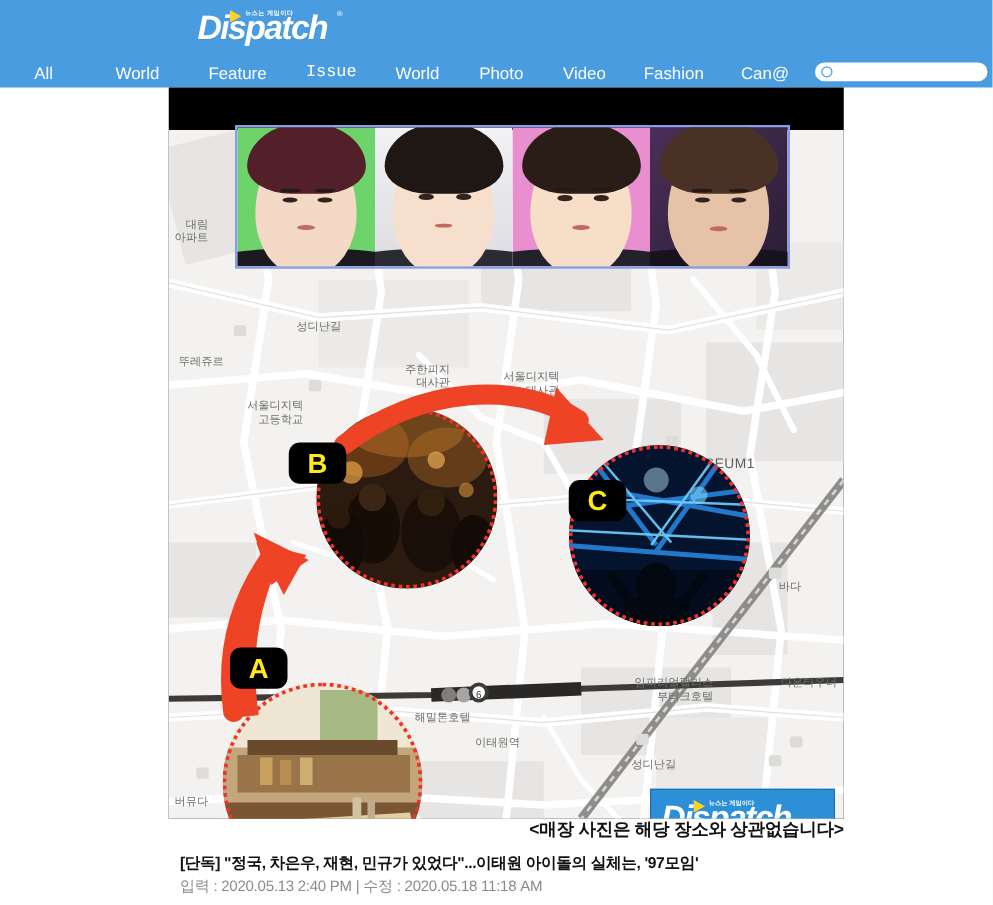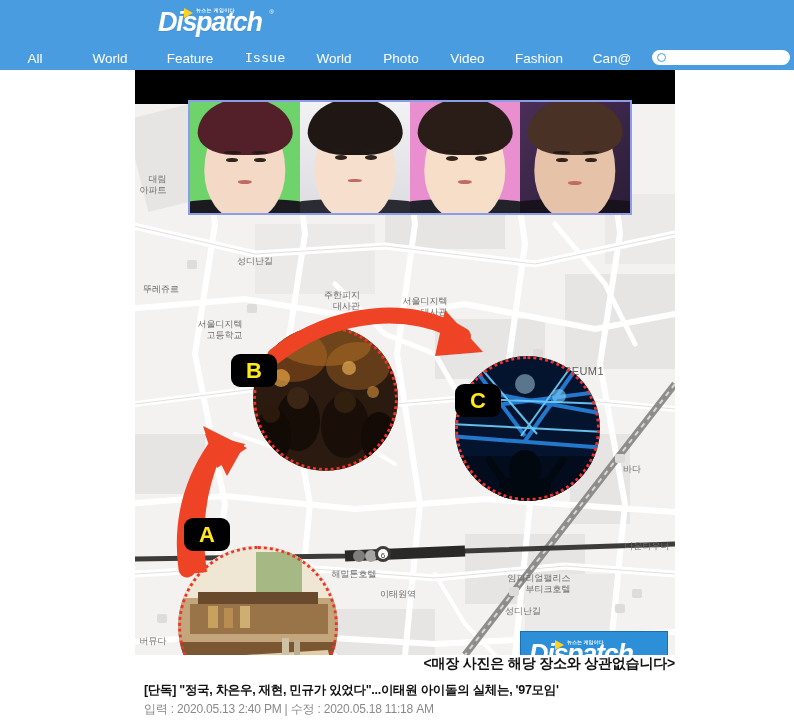--- a/index.html
+++ b/index.html
@@ -367,21 +367,21 @@
         <div class="map-label" style="left: 120px; top: 152px;">성디난길</div>
         <div class="map-label" style="left: 85px; top: 215px;">서울디지텍
 고등학교</div>
         <div class="map-label" style="left: 207px; top: 186px;">주한피지
 대사관</div>
         <div class="map-label" style="left: 290px; top: 192px;">서울디지텍
 대사관</div>
         <div class="map-label en" style="left: 440px; top: 262px;">MUSEUM1</div>
         <div class="map-label" style="left: 497px; top: 360px;">바다</div>
         <div class="map-label" style="left: 512px; top: 437px;">다운타우너</div>
-        <div class="map-label" style="left: 404px; top: 437px; margin-top: 32px;">임피리얼팰리스
+        <div class="map-label" style="left: 404px; top: 437px;">임피리얼팰리스
 부티크호텔</div>
         <div class="map-label" style="left: 512px; top: 505px; margin-top: 36px;">한남동
 주민센터</div>
         <div class="map-label" style="left: 388px; top: 502px;">성디난길</div>
         <div class="map-label" style="left: 219px; top: 465px;">해밀톤호텔</div>
         <div class="map-label" style="left: 263px; top: 485px;">이태원역</div>
         <div class="map-label big" style="left: 157px; top: 522px;">이태원1동</div>
         <div class="map-label" style="left: 18px; top: 532px;">버뮤다</div>
         <div class="map-label" style="left: 87px; top: 527px;">새덕스피자</div>
         <div class="map-label" style="left: 70px; top: 491px;">광집</div>

